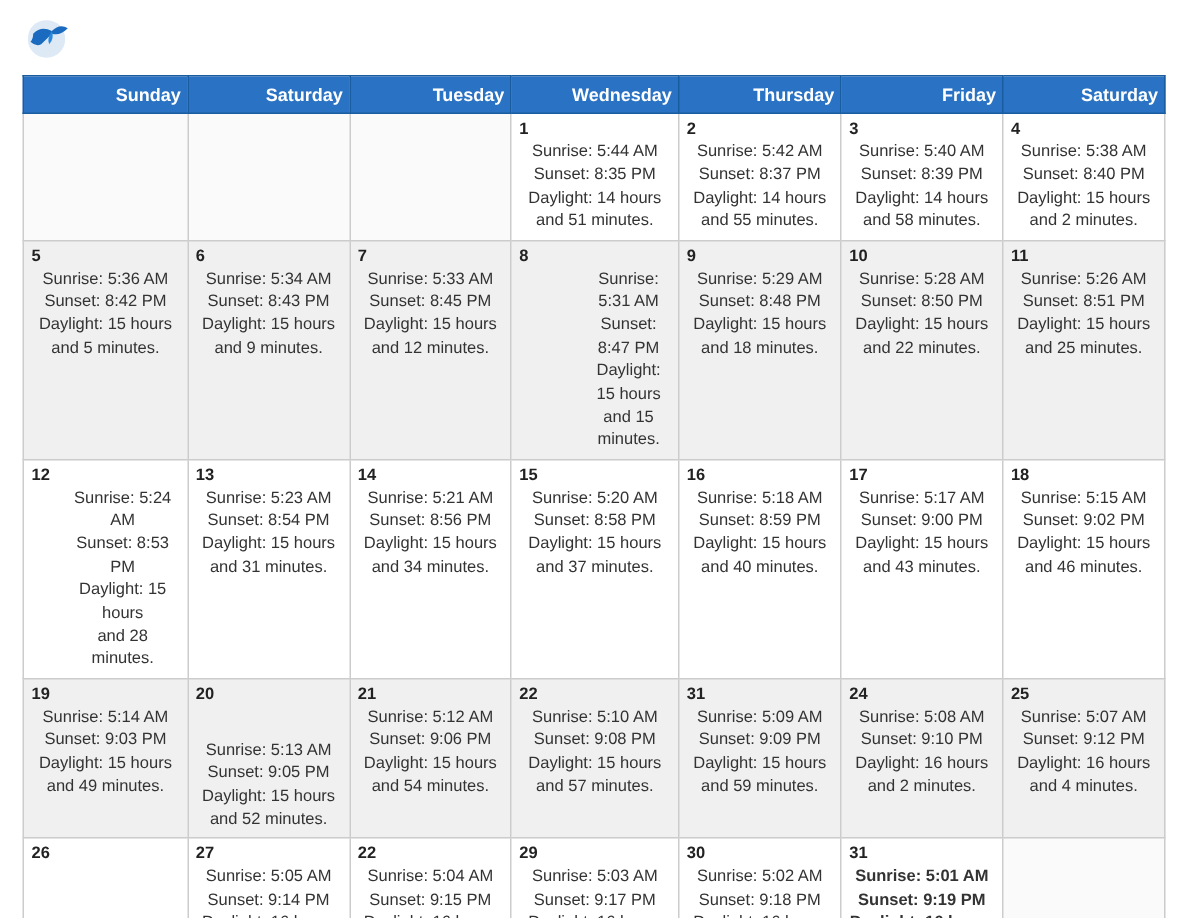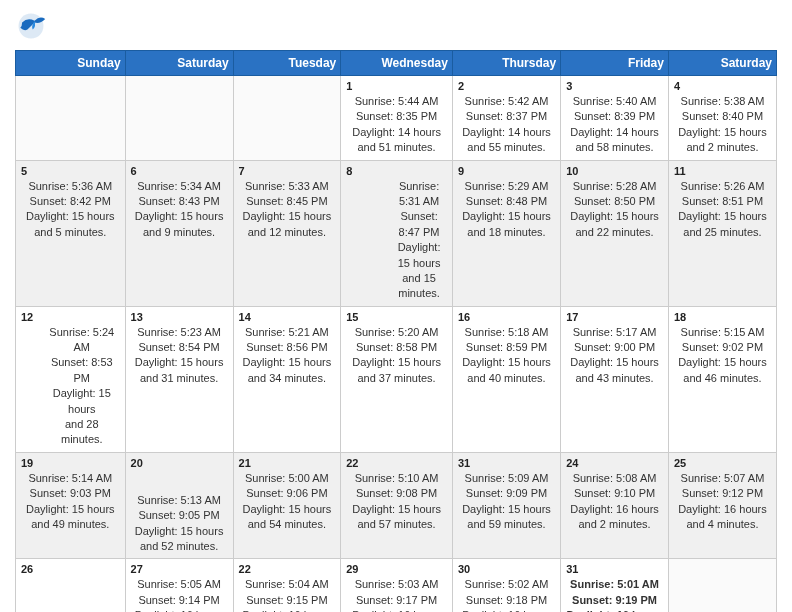--- a/index.html
+++ b/index.html
@@ -274,21 +274,21 @@
           </td>
           <td style="background: rgb(240, 240, 240);">
             <div class="day-num">20</div>
             <div class="day-info" style="white-space: pre-line; margin-top: 24px;">Sunrise: 5:13 AM
 Sunset: 9:05 PM
 Daylight: 15 hours
 and 52 minutes.</div>
           </td>
           <td style="background: rgb(240, 240, 240);">
             <div class="day-num">21</div>
-            <div class="day-info" style="white-space: pre-line;">Sunrise: 5:00 AM
+            <div class="day-info" style="white-space: pre-line;">Sunrise: 5:12 AM
 Sunset: 9:06 PM
 Daylight: 15 hours
 and 54 minutes.</div>
           </td>
           <td style="background: rgb(240, 240, 240);">
             <div class="day-num">22</div>
             <div class="day-info" style="white-space: pre-line;">Sunrise: 5:10 AM
 Sunset: 9:08 PM
 Daylight: 15 hours
 and 57 minutes.</div>

